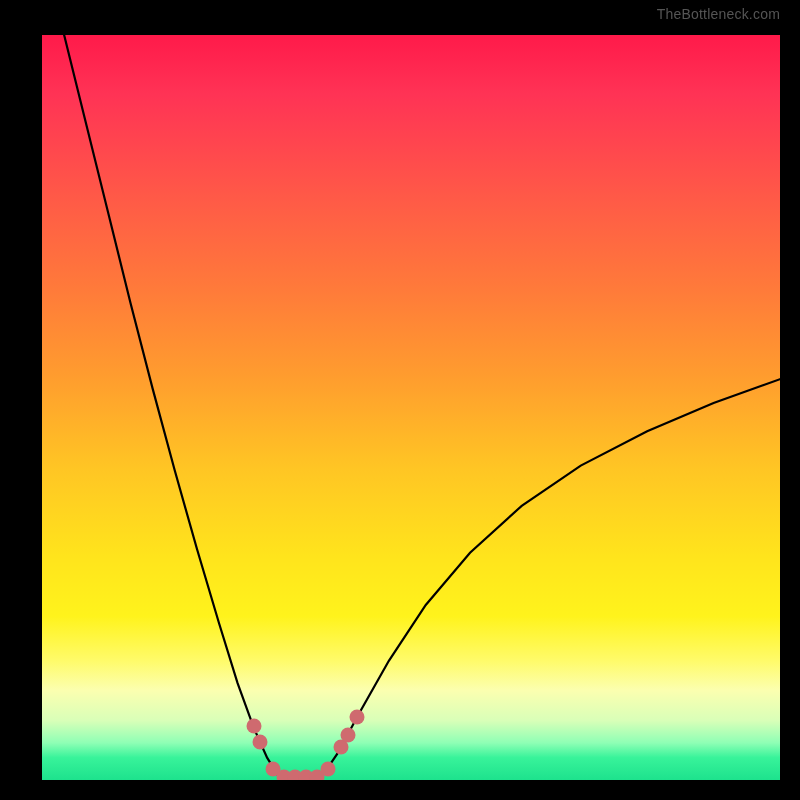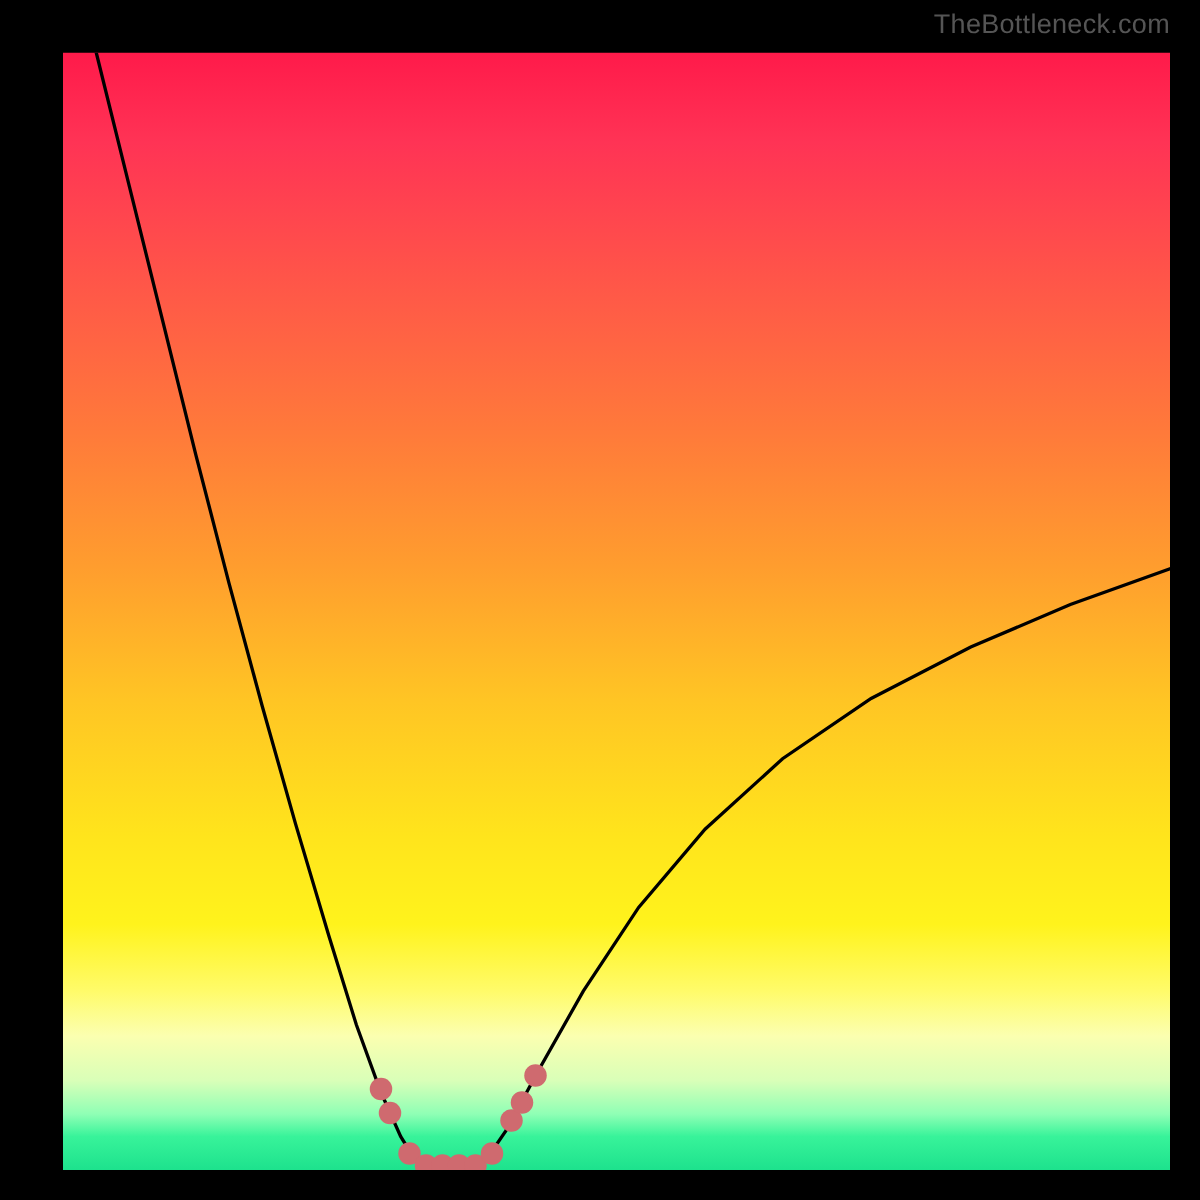--- a/index.html
+++ b/index.html
@@ -47,21 +47,21 @@
       #8fffb5 95%,
       #38f39a 97%,
       #1de28d 100%
     );
   }
   .watermark {
     position: absolute;
     top: 6px;
     right: 20px;
     color: #555;
-    font-size: 18px;
+    font-size: 14px;
     letter-spacing: 0.2px;
     user-select: none;
   }
   svg.curve {
     position: absolute;
     left: 0;
     top: 0;
     width: 100%;
     height: 100%;
   }

